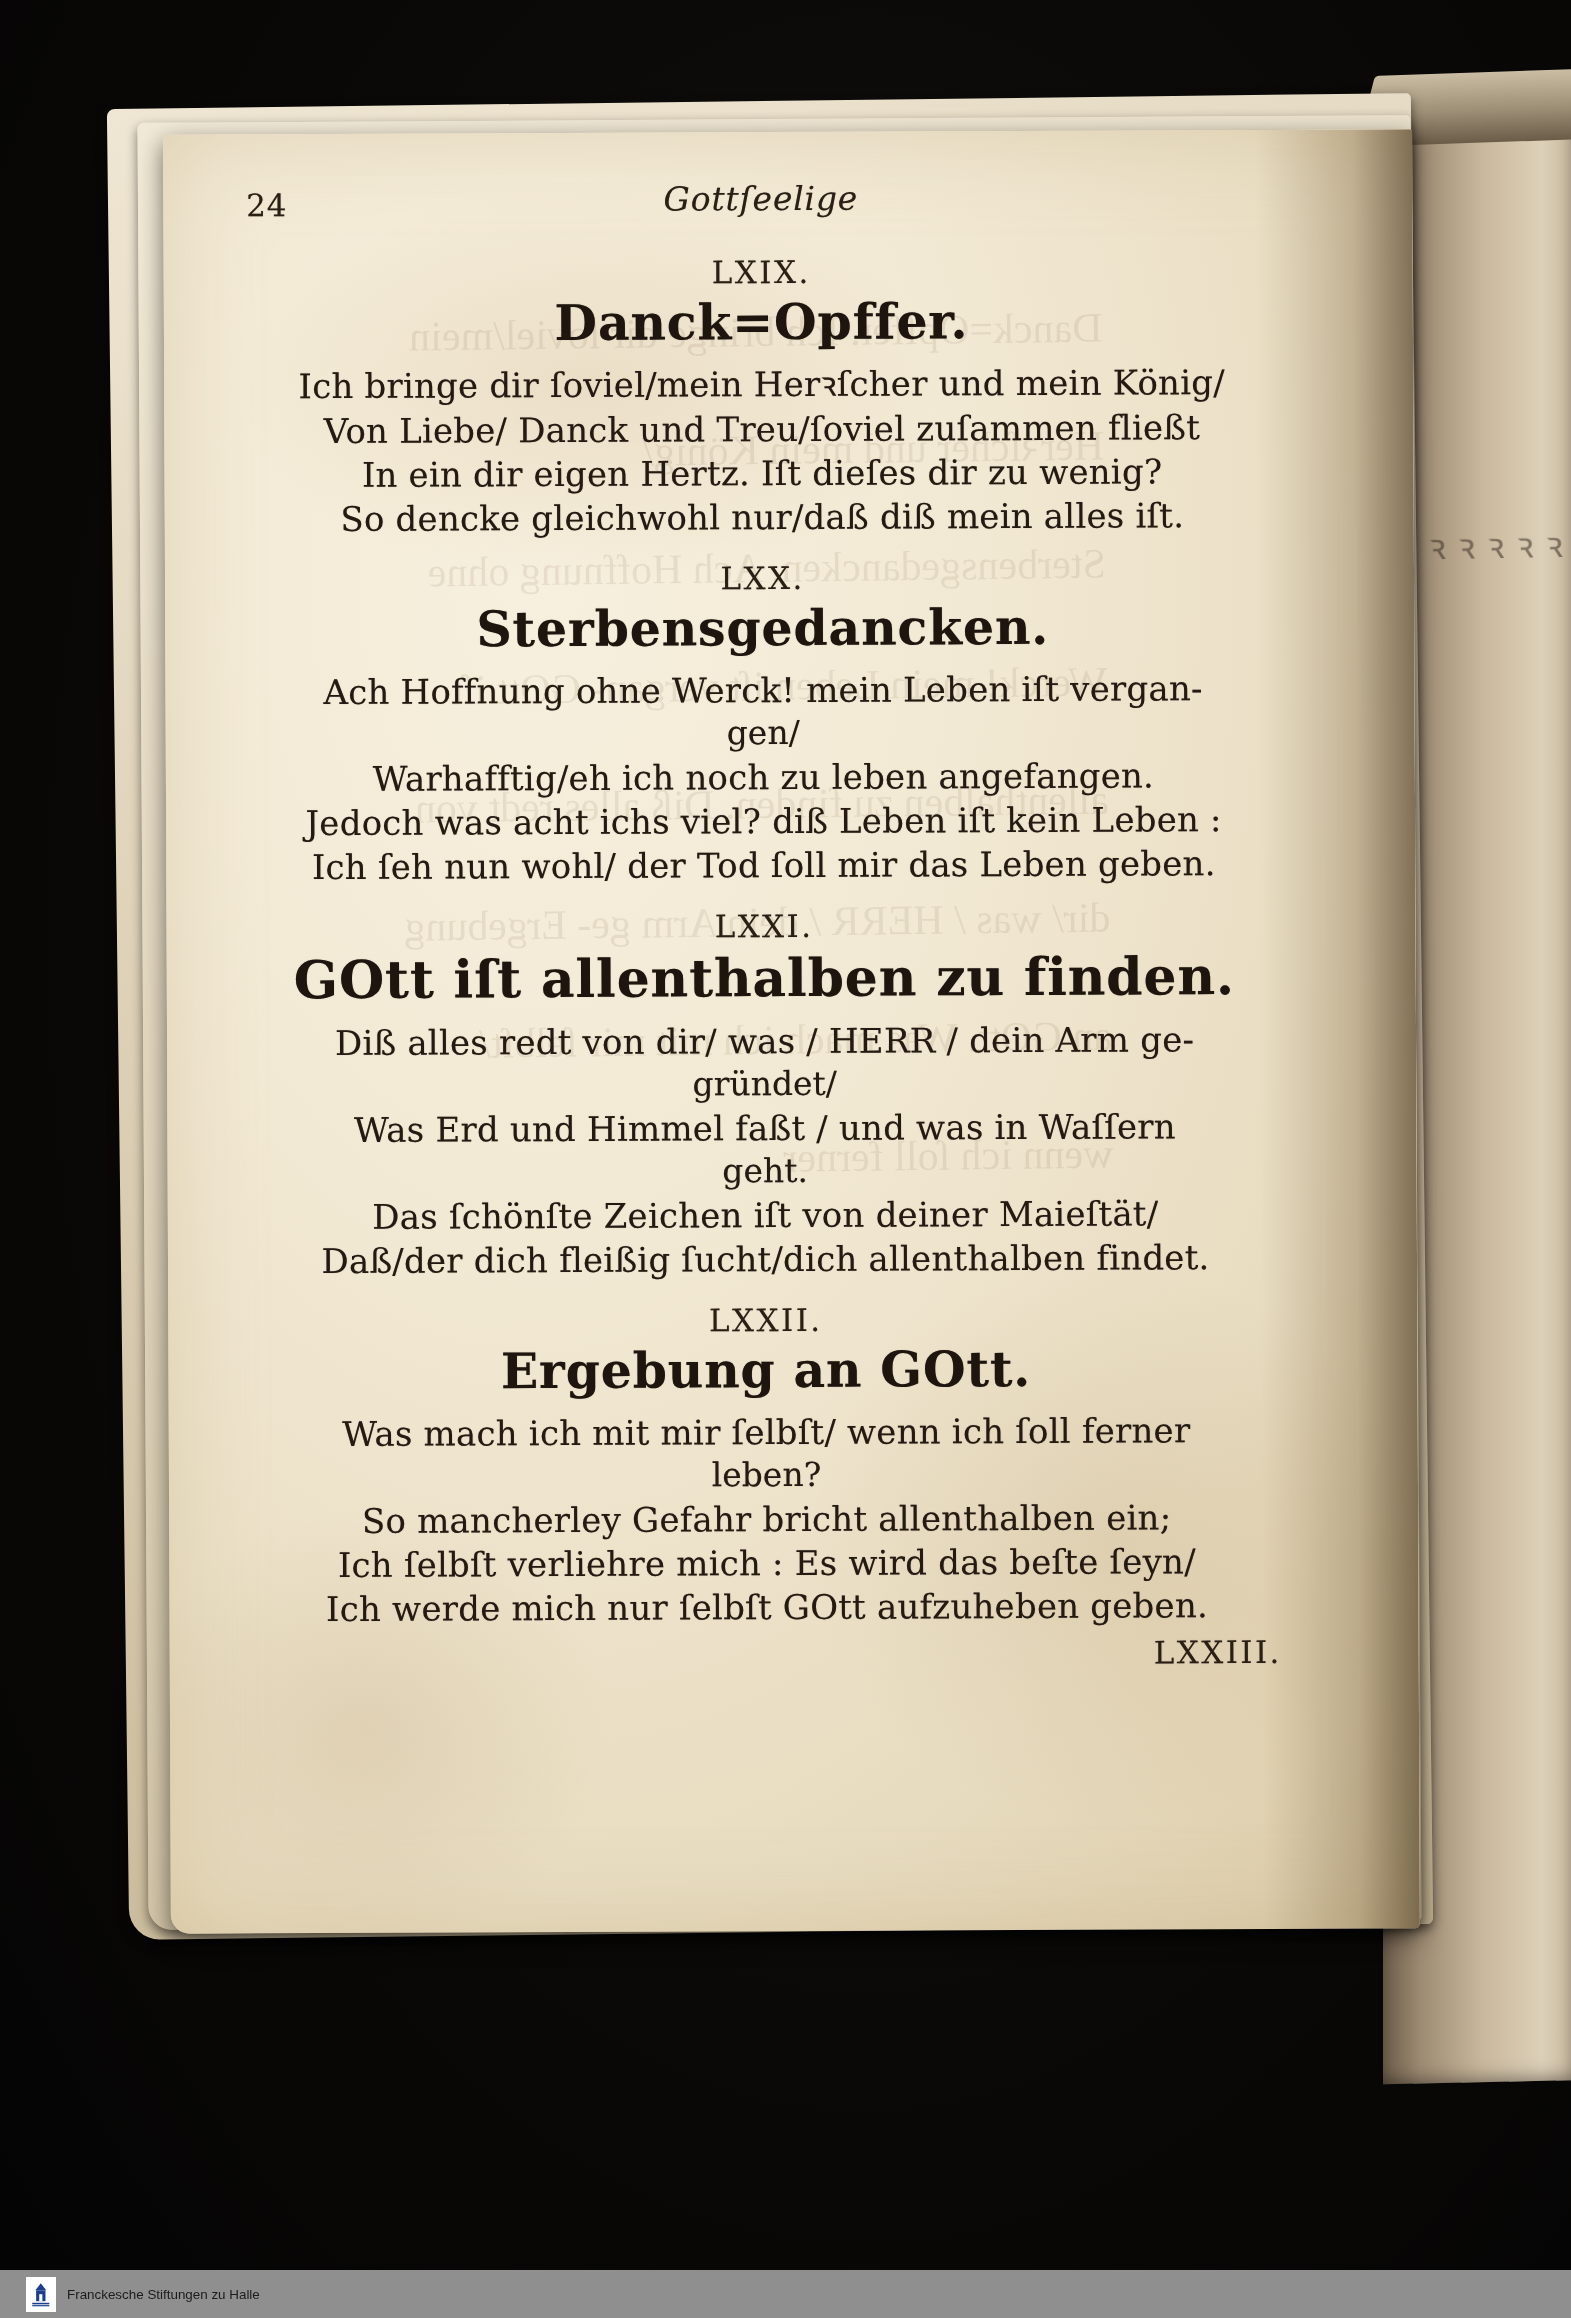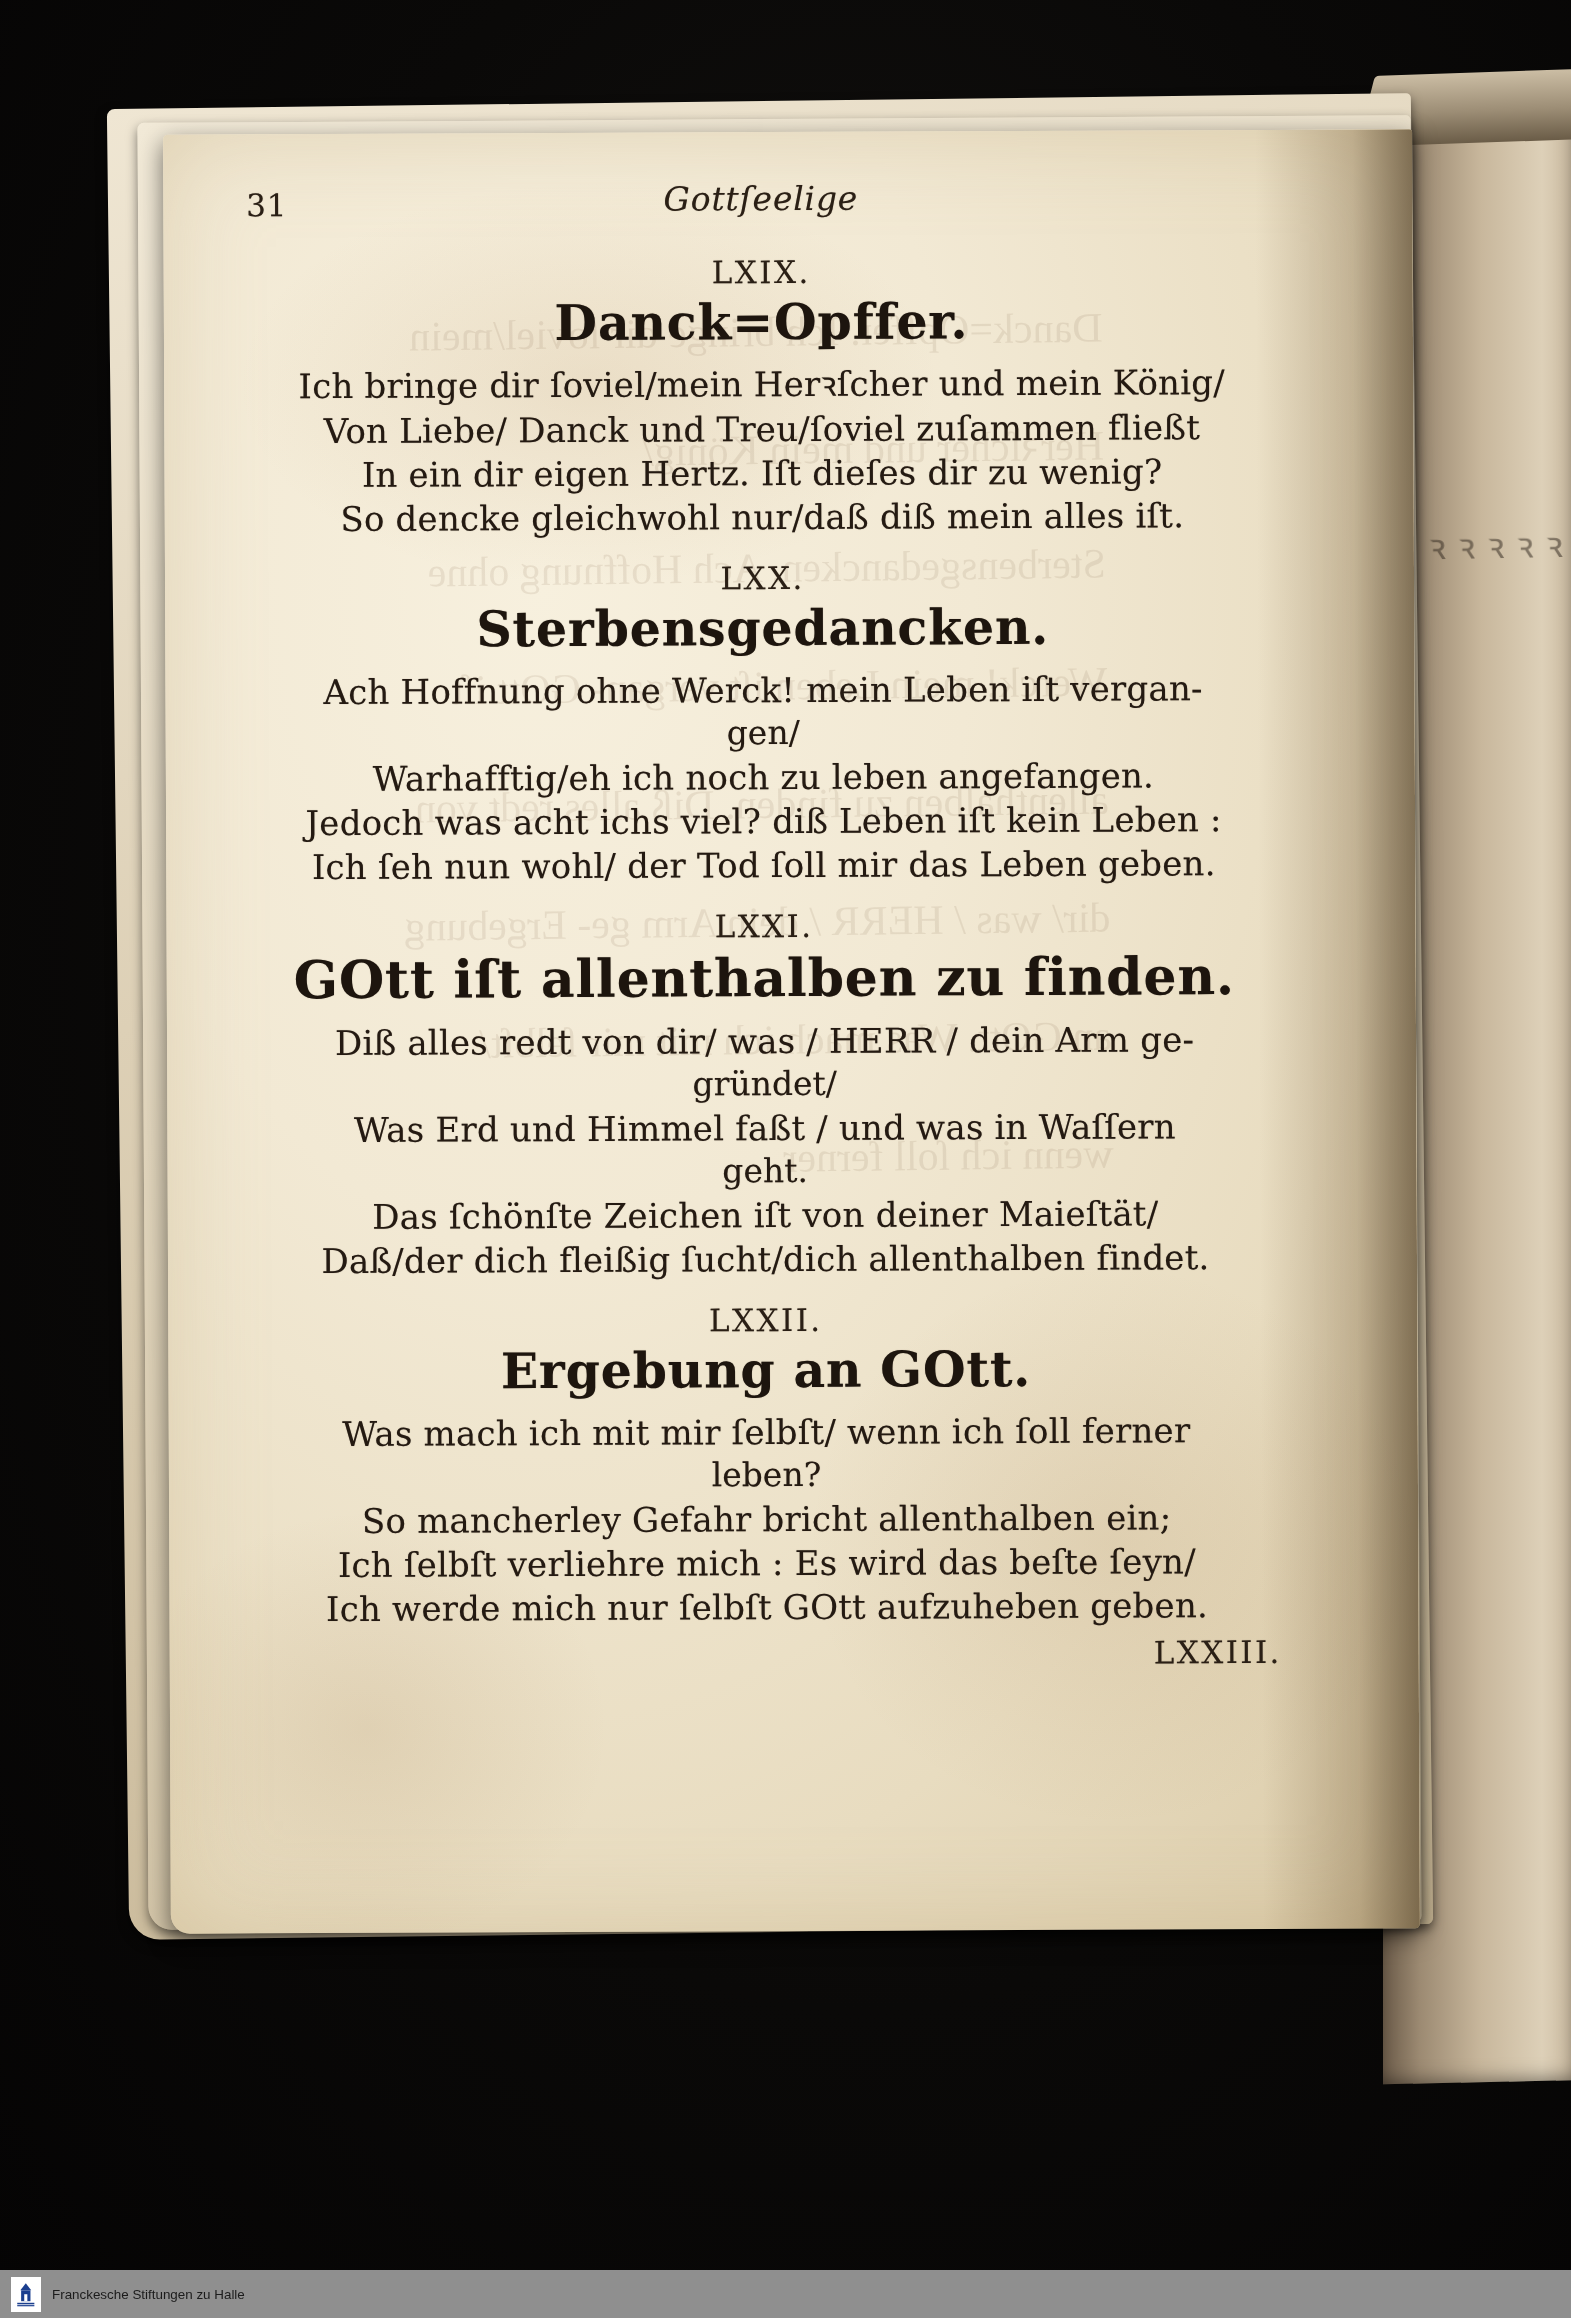--- a/index.html
+++ b/index.html
@@ -198,21 +198,21 @@
   #credit-bar {
     position: absolute;
     left: 0;
     bottom: 0;
     width: 1571px;
     height: 49px;
     background: #8f8f8f;
     display: flex;
     align-items: center;
     gap: 11px;
-    padding-left: 11px;
+    padding-left: 26px;
     box-sizing: border-box;
   }
   #credit-logo {
     width: 30px;
     height: 35px;
     background: #ffffff;
     position: relative;
     display: flex;
     align-items: center;
     justify-content: center;
@@ -239,21 +239,21 @@
   <div id="page-main">
 
     <div class="stain" id="stain-a"></div>
     <div class="stain" id="stain-b"></div>
     <div class="stain" id="stain-c"></div>
     <div id="bleed-through">Danck=Opffer.  Ich bringe dir ſoviel/mein Herꝛſcher und mein König/  Sterbensgedancken.  Ach Hoffnung ohne Werck! mein Leben iſt vergan-  GOtt iſt allenthalben zu finden.  Diß alles redt von dir/ was / HERR / dein Arm ge-  Ergebung an GOtt.  Was mach ich mit mir ſelbſt/ wenn ich ſoll ferner</div>
 
     <div id="text-block">
 
       <div id="running-head">
-        <div id="folio-number">31</div>
+        <div id="folio-number">24</div>
         <div id="running-title">Gottſeelige</div>
       </div>
 
       <div class="poem">
         <div class="poem-number">LXIX.</div>
         <div class="poem-title">Danck=Opffer.</div>
         <div class="poem-line">Ich bringe dir ſoviel/mein Herꝛſcher und mein König/</div>
         <div class="poem-line">Von Liebe/ Danck und Treu/ſoviel zuſammen fließt</div>
         <div class="poem-line">In ein dir eigen Hertz.  Iſt dieſes dir zu wenig?</div>
         <div class="poem-line">So dencke gleichwohl nur/daß diß mein alles iſt.</div>

